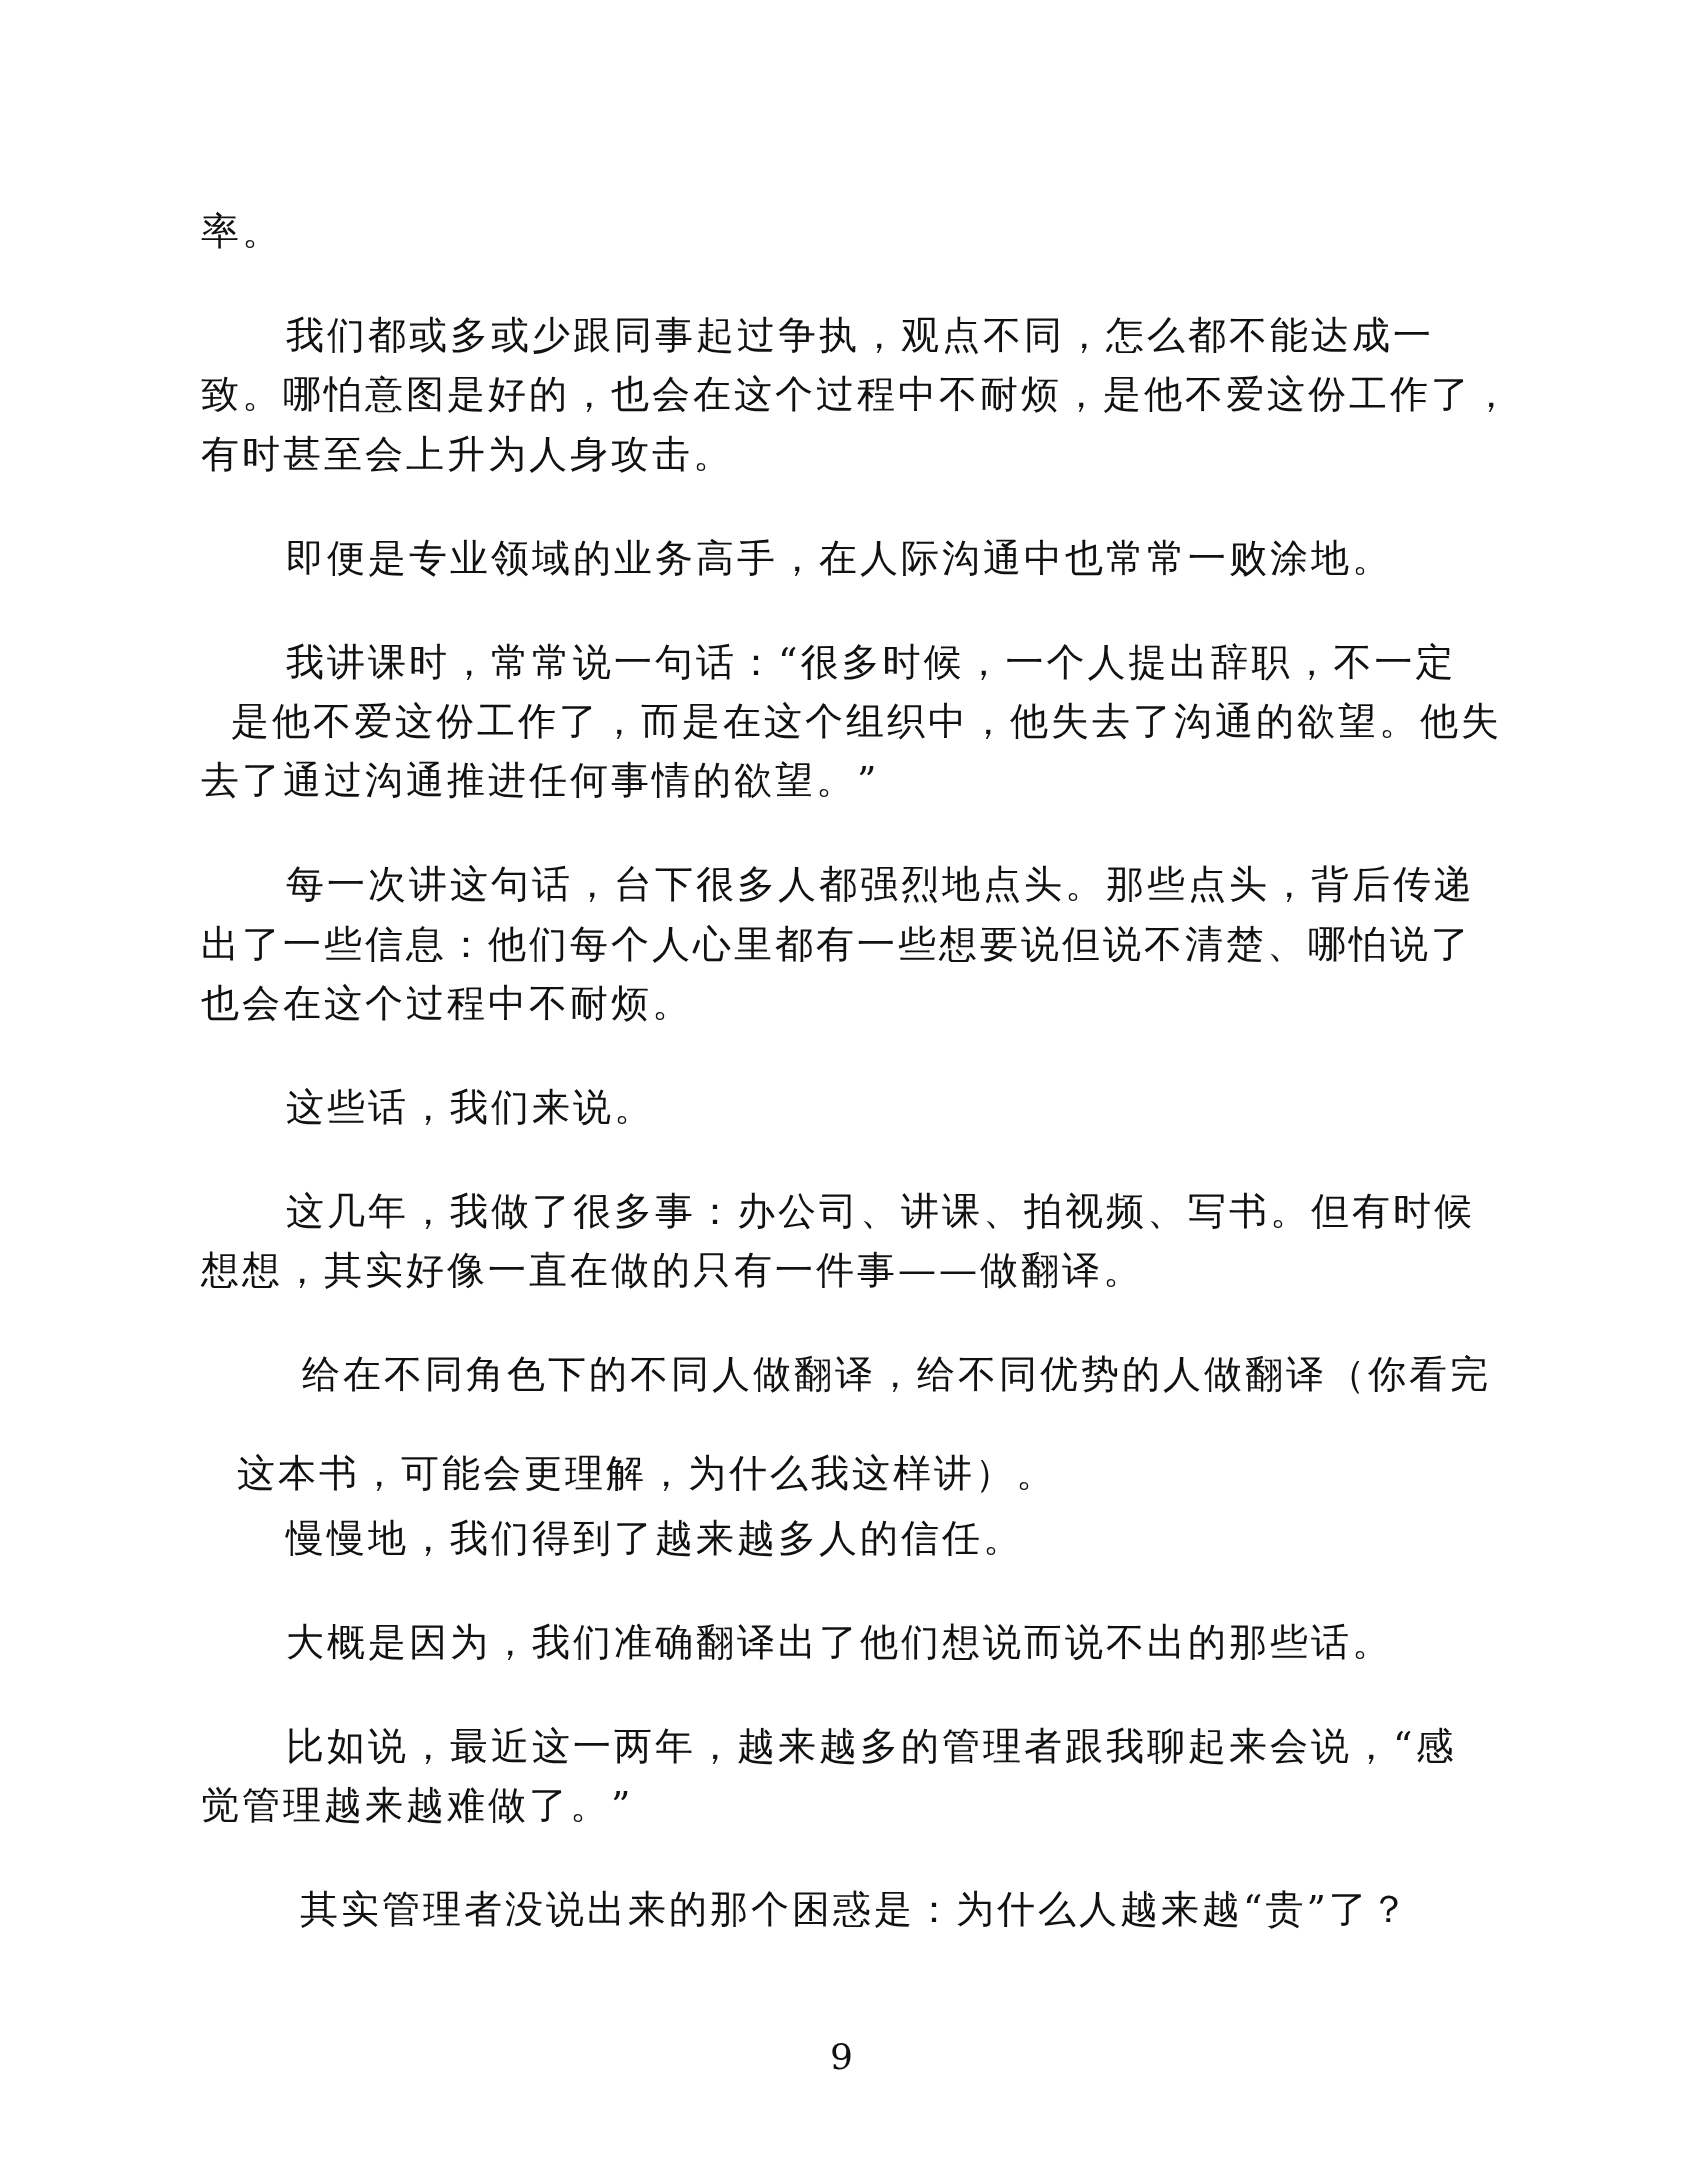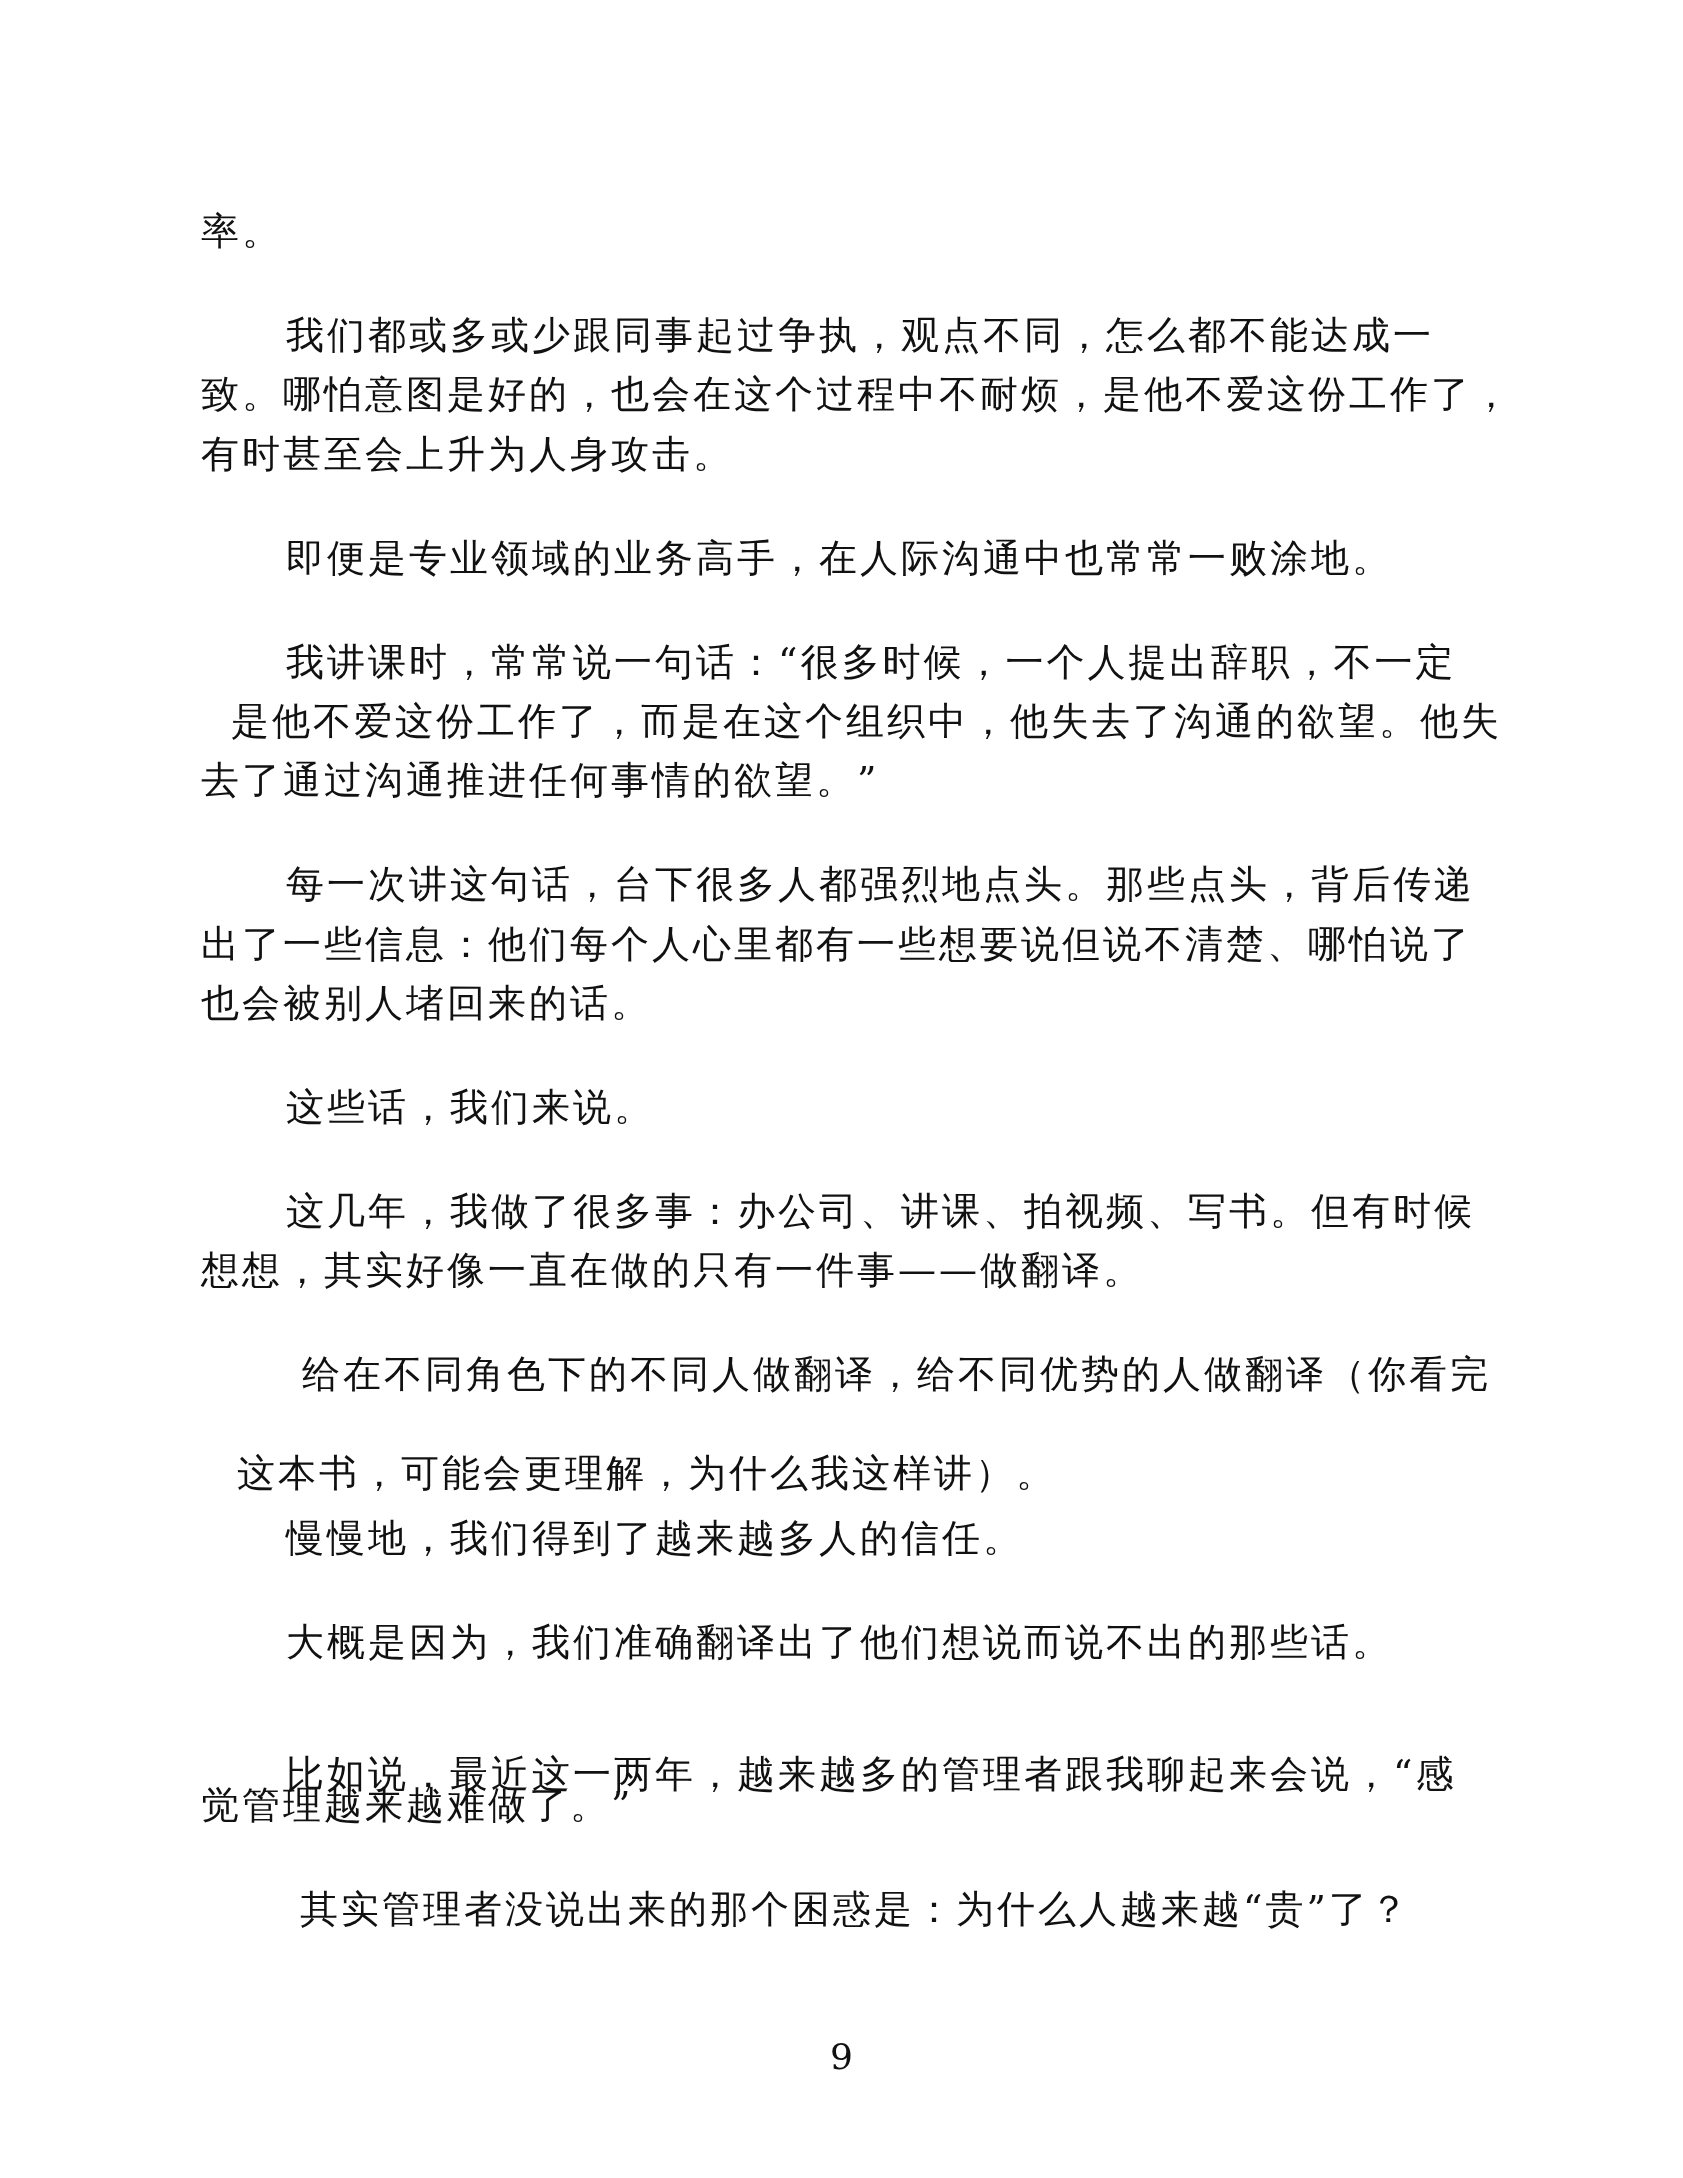--- a/index.html
+++ b/index.html
@@ -57,41 +57,41 @@
       <div class="line" style="top: 533px; left: 286px;">即便是专业领域的业务高手，在人际沟通中也常常一败涂地。</div>
     </div>
     <div>
       <div class="line" style="top: 637px; left: 286px;">我讲课时，常常说一句话：“很多时候，一个人提出辞职，不一定</div>
       <div class="line" style="top: 696px; margin-left: 30px;">是他不爱这份工作了，而是在这个组织中，他失去了沟通的欲望。他失</div>
       <div class="line" style="top: 755px;">去了通过沟通推进任何事情的欲望。”</div>
     </div>
     <div>
       <div class="line" style="top: 859px; left: 286px;">每一次讲这句话，台下很多人都强烈地点头。那些点头，背后传递</div>
       <div class="line" style="top: 919px;">出了一些信息：他们每个人心里都有一些想要说但说不清楚、哪怕说了</div>
-      <div class="line" style="top: 978px;">也会被别人堵回来的话。</div>
+      <div class="line" style="top: 978px;">也会在这个过程中不耐烦。</div>
     </div>
     <div>
       <div class="line" style="top: 1082px; left: 286px;">这些话，我们来说。</div>
     </div>
     <div>
       <div class="line" style="top: 1186px; left: 286px;">这几年，我做了很多事：办公司、讲课、拍视频、写书。但有时候</div>
       <div class="line" style="top: 1245px;">想想，其实好像一直在做的只有一件事——做翻译。</div>
     </div>
     <div>
       <div class="line" style="top: 1349px; left: 286px; margin-left: 16px;">给在不同角色下的不同人做翻译，给不同优势的人做翻译（你看完</div>
       <div class="line" style="top: 1448px; margin-left: 36px;">这本书，可能会更理解，为什么我这样讲）。</div>
     </div>
     <div>
       <div class="line" style="top: 1513px; left: 286px;">慢慢地，我们得到了越来越多人的信任。</div>
     </div>
     <div>
       <div class="line" style="top: 1617px; left: 286px;">大概是因为，我们准确翻译出了他们想说而说不出的那些话。</div>
     </div>
     <div>
-      <div class="line" style="top: 1721px; left: 286px; margin-top: 28px;">比如说，最近这一两年，越来越多的管理者跟我聊起来会说，“感</div>
+      <div class="line" style="top: 1721px; left: 286px;">比如说，最近这一两年，越来越多的管理者跟我聊起来会说，“感</div>
       <div class="line" style="top: 1780px;">觉管理越来越难做了。”</div>
     </div>
     <div>
       <div class="line" style="top: 1884px; left: 300px;">其实管理者没说出来的那个困惑是：为什么人越来越“贵”了？</div>
     </div>
   </div>
 <div class="page-number">9</div>
 
 
 </body></html>

